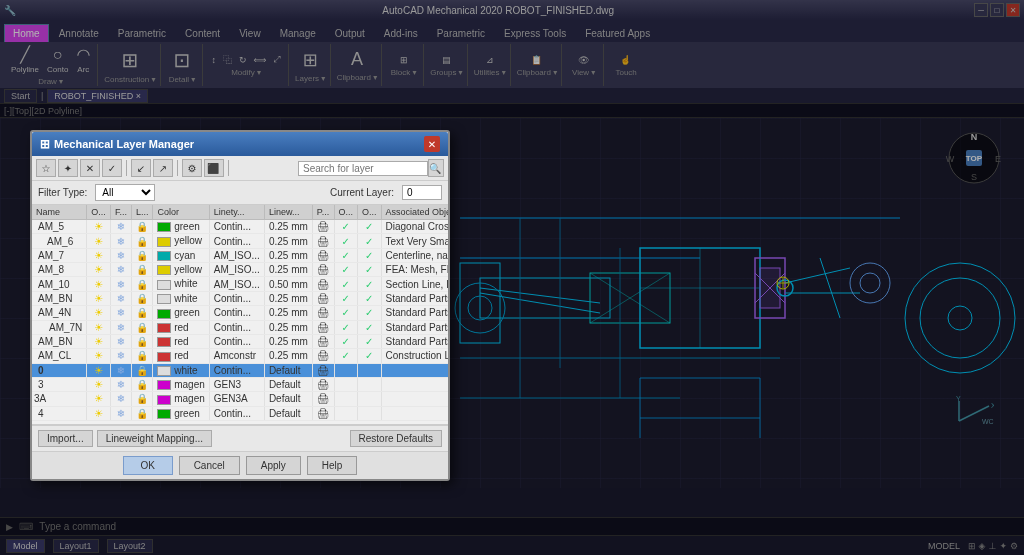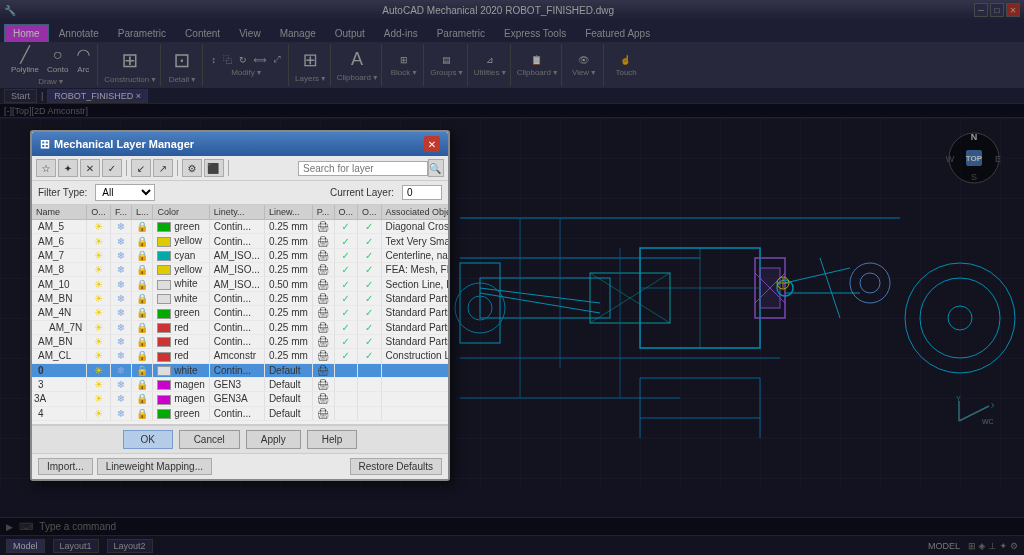--- a/index.html
+++ b/index.html
@@ -429,21 +429,21 @@
   </div>
 </div>
 
 <div id="quick-access">
   <span style="padding: 1px 6px; background: #2a2a4a; color:#bbb; border:1px solid #444; cursor:pointer; font-size:9px;">Start</span>
   <span style="margin-left:4px; color:#999; font-size:9px;">|</span>
   <span style="padding: 1px 6px; background: #3a3a6a; color:#ddd; border:1px solid #444; cursor:pointer; font-size:9px; margin-left:4px;">ROBOT_FINISHED ×</span>
 </div>
 
 <div id="viewport-title">
-  <span>[-][Top][2D Amconstr]</span>
+  <span>[-][Top][2D Polyline]</span>
 </div>
 
 <div style="display:flex; height: 370px; position: relative;">
 
   <div id="cad-area" style="height: 370px;">
     <div id="cad-grid"></div>
 
     <svg style="position:absolute; top:0; left:0; width:100%; height:100%;" xmlns="http://www.w3.org/2000/svg">
 
       <circle cx="960" cy="200" r="55" fill="none" stroke="#00ccff" stroke-width="1"></circle>
@@ -615,21 +615,21 @@
       <td><span class="color-swatch" style="background:#00aa00;"></span> green</td>
       <td>Contin...</td>
       <td>0.25 mm</td>
       <td style="text-align:center;">🖨</td>
       <td style="text-align:center; color:#2ecc71;">✓</td>
       <td style="text-align:center; color:#2ecc71;">✓</td>
       <td>Diagonal Cross for Pla...</td>
 
     </tr>
           <tr class="layer-row">
-      <td style="padding-left:6px; font-weight: normal;">AM_6</td>
+      <td style="padding-left:6px; font-weight: normal; text-align: center;">AM_6</td>
       <td style="text-align:center; color:#eecc00">☀</td>
       <td style="text-align:center; color:#88aadd;">❄</td>
       <td style="text-align:center; color:#888;">🔒</td>
       <td><span class="color-swatch" style="background:#ddcc00;"></span> yellow</td>
       <td>Contin...</td>
       <td>0.25 mm</td>
       <td style="text-align:center;">🖨</td>
       <td style="text-align:center; color:#2ecc71;">✓</td>
       <td style="text-align:center; color:#2ecc71;">✓</td>
       <td>Text Very Small, Text S...</td>
@@ -798,29 +798,29 @@
       <td>Contin...</td>
       <td>Default</td>
       <td style="text-align:center;">🖨</td>
       <td style="text-align:center; color:#2ecc71;"></td>
       <td style="text-align:center; color:#2ecc71;"></td>
       <td></td>
 
     </tr>
         </tbody>
     </table>
+  </div>
+
+  <div id="dialog-bottom">
+    <div class="left-btns">
+      <button class="dlg-action-btn">Import...</button>
+      <button class="dlg-action-btn">Lineweight Mapping...</button>
+    </div>
+    <button class="dlg-action-btn">Restore Defaults</button>
   </div>
 
   <div id="dialog-footer">
     <button class="dlg-footer-btn default">OK</button>
     <button class="dlg-footer-btn">Cancel</button>
     <button class="dlg-footer-btn">Apply</button>
     <button class="dlg-footer-btn">Help</button>
   </div>
-
-  <div id="dialog-bottom">
-    <div class="left-btns">
-      <button class="dlg-action-btn">Import...</button>
-      <button class="dlg-action-btn">Lineweight Mapping...</button>
-    </div>
-    <button class="dlg-action-btn">Restore Defaults</button>
-  </div>
 </div>
 
 </body></html>

